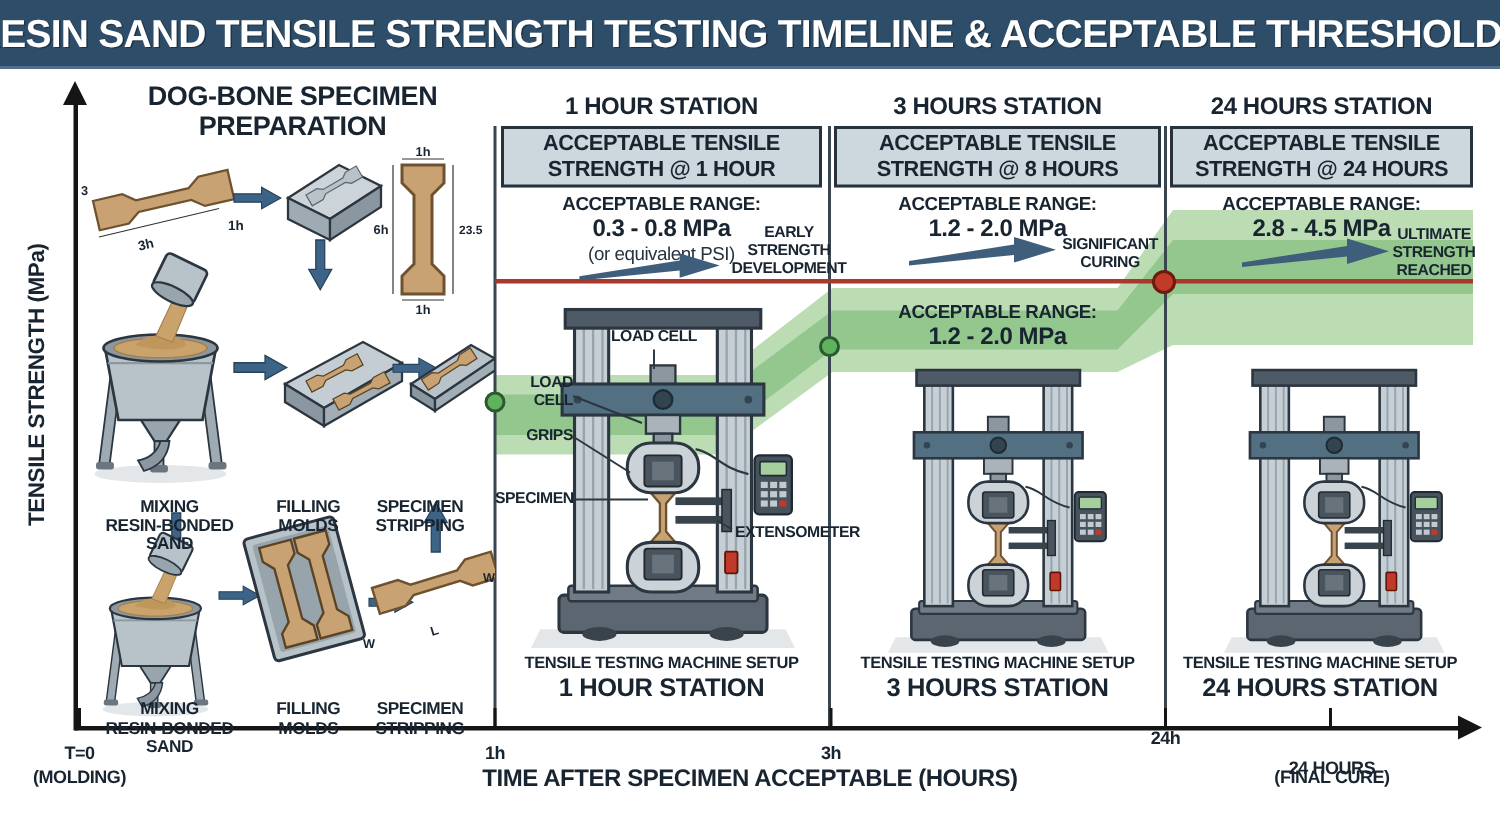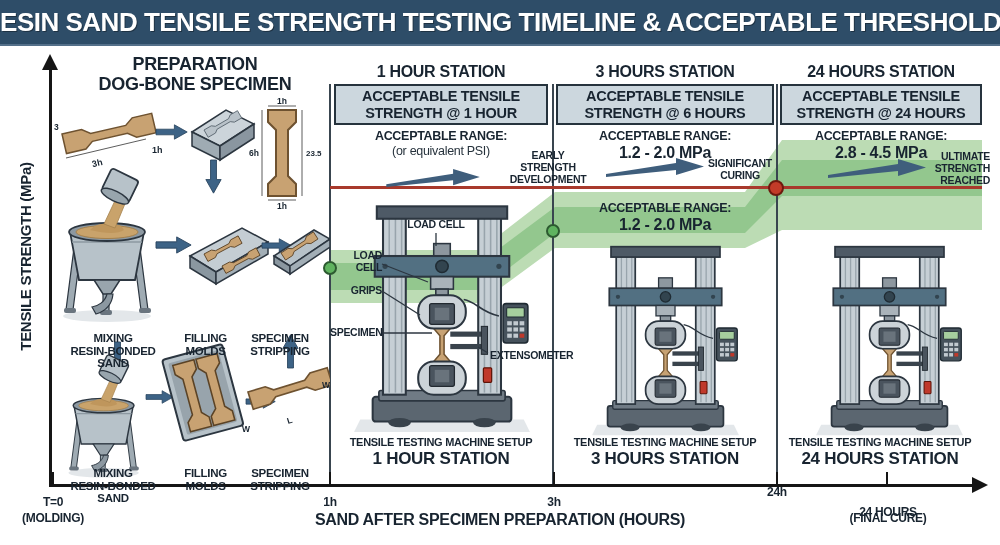--- a/index.html
+++ b/index.html
@@ -141,25 +141,25 @@
   <div class="tick" style="left:553px;"></div>
   <div class="tick" style="left:776px;"></div>
   <div class="tick" style="left:886px;"></div>
   <div class="abs t c ticklab" style="left:28px;top:493px;width:50px;">T=0</div>
   <div class="abs t c subticklab" style="left:8px;top:512px;width:90px;">(MOLDING)</div>
   <div class="abs t c ticklab" style="left:305px;top:493px;width:50px;">1h</div>
   <div class="abs t c ticklab" style="left:529px;top:493px;width:50px;">3h</div>
   <div class="abs t c ticklab" style="left:751px;top:483px;width:52px;">24h</div>
   <div class="abs t c ticklab" style="left:843px;top:493px;width:90px;margin-top:10px;">24 HOURS</div>
   <div class="abs t c subticklab" style="left:843px;top:512px;width:90px;">(FINAL CURE)</div>
-  <div class="abs t c" style="left:300px;top:511px;width:400px;font-size:16px;">SAND AFTER SPECIMEN PREPARATION (HOURS)</div>
+  <div class="abs t c" style="left:300px;top:511px;width:400px;font-size:16px;">TIME AFTER SPECIMEN ACCEPTABLE (HOURS)</div>
 
   <div class="abs t c" style="left:85px;top:55px;width:220px;font-size:18px;line-height:19.5px;z-index:6;">
+    <div>DOG-BONE SPECIMEN</div>
     <div>PREPARATION</div>
-    <div>DOG-BONE SPECIMEN</div>
   </div>
 
   <svg class="abs" style="left:50px;top:98px;z-index:4;" width="280" height="380" viewBox="0 0 280 380">
     <g transform="translate(12,36) rotate(-13)">
       <use href="#pBoneH" fill="#c8a272" stroke="#6e5230" stroke-width="1.5"></use>
     </g>
     <line x1="16" y1="60" x2="96" y2="41" stroke="#333" stroke-width="0.8"></line>
     <text x="4" y="32" font-size="8.5" font-weight="bold" fill="#182430">3</text>
     <text x="48" y="68" font-size="9" font-weight="bold" fill="#182430" text-anchor="middle" transform="rotate(-13 48 68)">3h</text>
     <text x="102" y="55" font-size="9" font-weight="bold" fill="#182430">1h</text>
@@ -277,26 +277,27 @@
   <div class="dot" style="left:546px;top:224px;width:14px;height:14px;background:var(--marker-green);border:2.5px solid var(--marker-green-border);"></div>
   <div class="dot" style="left:768px;top:180px;width:16px;height:16px;background:var(--marker-red);border:2.5px solid var(--marker-red-border);"></div>
 
   <div class="abs t c" style="left:334px;top:63px;width:214px;font-size:16px;z-index:6;">1 HOUR STATION</div>
   <div class="hbox t" style="left:334px;top:84px;width:214px;">
     <div>ACCEPTABLE TENSILE</div>
     <div>STRENGTH @ 1 HOUR</div>
   </div>
   <div class="abs t c z6" style="left:334px;top:129px;width:214px;">
     <div class="rng-label">ACCEPTABLE RANGE:</div>
+    <div class="rng-value">0.3 - 0.8 MPa</div>
     <div class="rng-note">(or equivalent PSI)</div>
   </div>
   <svg class="abs z6" style="left:386px;top:167px;" width="96" height="21" viewBox="0 0 100 22">
       <use href="#gTrend"></use>
     </svg>
-  <div class="abs t c trend-note" style="left:508px;top:149px;width:80px;">
+  <div class="abs t c trend-note" style="left:486px;top:149px;width:80px;">
     <div>EARLY</div>
     <div>STRENGTH</div>
     <div>DEVELOPMENT</div>
   </div>
   <svg class="abs z4" style="left:354px;top:196px;" width="176" height="238" viewBox="0 0 170 230">
       <use href="#gMachine"></use>
     </svg>
 
   <svg class="abs" style="left:330px;top:190px;z-index:7;" width="230" height="200" viewBox="0 0 230 200">
     <g stroke="#2c3640" stroke-width="1.3" fill="none">
@@ -316,21 +317,21 @@
   <div class="abs t r mlabel" style="left:330px;top:327px;width:52px;">SPECIMEN</div>
   <div class="abs t mlabel" style="left:490px;top:350px;width:110px;">EXTENSOMETER</div>
   <div class="abs t c z6" style="left:334px;top:436px;width:214px;">
     <div class="mach-cap1">TENSILE TESTING MACHINE SETUP</div>
     <div class="mach-cap2">1 HOUR STATION</div>
   </div>
 
   <div class="abs t c" style="left:556px;top:63px;width:218px;font-size:16px;z-index:6;">3 HOURS STATION</div>
   <div class="hbox t" style="left:556px;top:84px;width:218px;">
     <div>ACCEPTABLE TENSILE</div>
-    <div>STRENGTH @ 6 HOURS</div>
+    <div>STRENGTH @ 8 HOURS</div>
   </div>
   <div class="abs t c z6" style="left:556px;top:129px;width:218px;">
     <div class="rng-label">ACCEPTABLE RANGE:</div>
     <div class="rng-value">1.2 - 2.0 MPa</div>
   </div>
   <svg class="abs z6" style="left:606px;top:156px;" width="100" height="22" viewBox="0 0 100 22">
       <use href="#gTrend"></use>
     </svg>
   <div class="abs t c trend-note" style="left:700px;top:157px;width:80px;">
     <div>SIGNIFICANT</div>
@@ -353,21 +354,21 @@
     <div>ACCEPTABLE TENSILE</div>
     <div>STRENGTH @ 24 HOURS</div>
   </div>
   <div class="abs t c z6" style="left:780px;top:129px;width:202px;">
     <div class="rng-label">ACCEPTABLE RANGE:</div>
     <div class="rng-value">2.8 - 4.5 MPa</div>
   </div>
   <svg class="abs z6" style="left:828px;top:157px;" width="100" height="22" viewBox="0 0 100 22">
       <use href="#gTrend"></use>
     </svg>
-  <div class="abs t c trend-note" style="left:922px;top:150px;width:68px;text-align:right;">
+  <div class="abs t c trend-note" style="left:922px;top:150px;width:68px;">
     <div>ULTIMATE</div>
     <div>STRENGTH</div>
     <div>REACHED</div>
   </div>
   <svg class="abs z4" style="left:816px;top:238px;" width="147" height="199" viewBox="0 0 170 230">
       <use href="#gMachine"></use>
     </svg>
   <div class="abs t c z6" style="left:777px;top:436px;width:206px;">
     <div class="mach-cap1">TENSILE TESTING MACHINE SETUP</div>
     <div class="mach-cap2">24 HOURS STATION</div>

